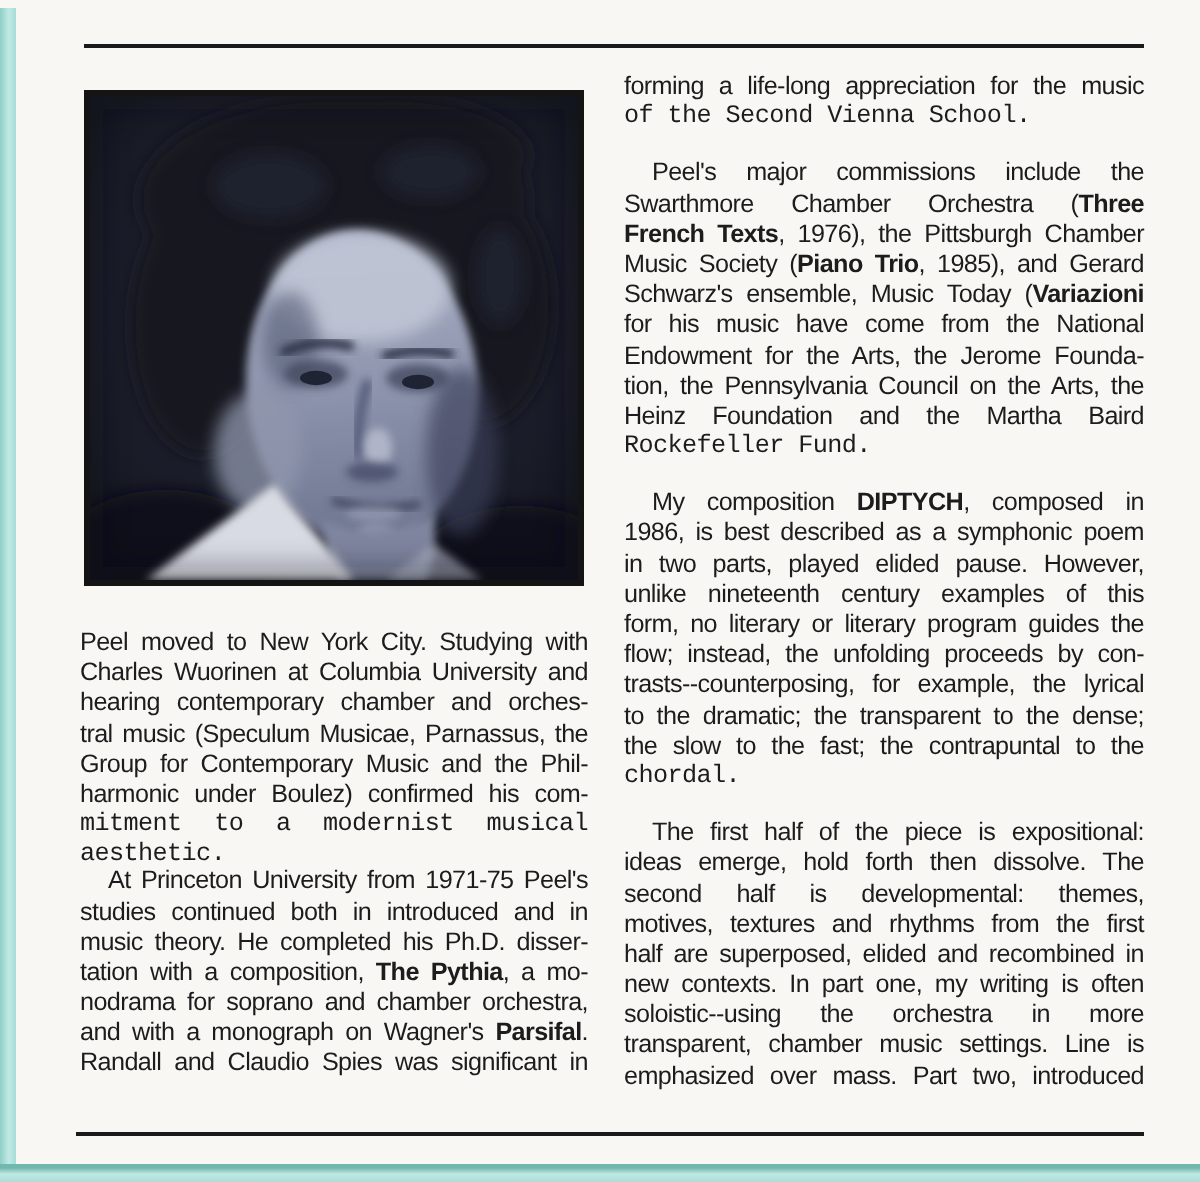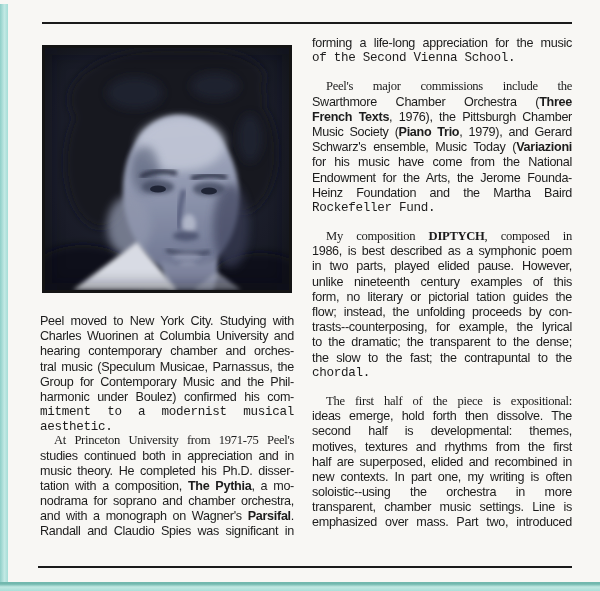--- a/index.html
+++ b/index.html
@@ -12,21 +12,21 @@
   .top-rule{position:absolute;left:42px;top:22px;width:530px;height:2px;background:#1a1a1a;}
   .bottom-rule{position:absolute;left:38px;top:566px;width:534px;height:2px;background:#1a1a1a;}
   .photo{position:absolute;left:42px;top:45px;width:250px;height:248px;
         border:3px solid #141414;box-sizing:border-box;background:#14151d;}
   .photo svg{display:block;width:100%;height:100%;}
   .col{position:absolute;color:#1c1c1c;font-size:12.6px;letter-spacing:-0.3px;}
   .col-left{left:40px;top:314px;width:254px;}
   .col-right{left:312px;top:36px;width:260px;}
   .line{line-height:15.2px;height:15.2px;text-align:justify;text-align-last:justify;white-space:normal;}
   .line.last{text-align-last:left;font-family:Liberation Mono, monospace;}
-  .line.indent{padding-left:14px;font-family:Liberation Serif, serif;}
+  .line.indent{padding-left:14px;}
   .para + .para{margin-top:13px;}
   .line b{font-weight:700;}
 </style>
 </head>
 <body>
 
 <div class="page">
   <div class="left-strip"></div>
   <div class="bottom-strip"></div>
   <div class="top-rule"></div>
@@ -114,50 +114,51 @@
         <div class="line"><span>Peel moved to New York City. Studying with</span></div>
         <div class="line"><span>Charles Wuorinen at Columbia University and</span></div>
         <div class="line"><span>hearing contemporary chamber and orches-</span></div>
         <div class="line"><span>tral music (Speculum Musicae, Parnassus, the</span></div>
         <div class="line"><span>Group for Contemporary Music and the Phil-</span></div>
         <div class="line"><span>harmonic under Boulez) confirmed his com-</span></div>
         <div class="line last"><span>mitment to a modernist musical aesthetic.</span></div>
       </div>
       <div class="para">
         <div class="line indent"><span>At Princeton University from 1971-75 Peel's</span></div>
-        <div class="line"><span>studies continued both in appreciation and in</span></div>
+        <div class="line"><span>studies continued both in introduced and in</span></div>
         <div class="line"><span>music theory.  He completed his Ph.D. disser-</span></div>
         <div class="line"><span>tation with a composition, </span><b>The Pythia</b><span>, a mo-</span></div>
         <div class="line"><span>nodrama for soprano and chamber orchestra,</span></div>
         <div class="line"><span>and with a monograph on Wagner's </span><b>Parsifal</b><span>.</span></div>
         <div class="line"><span>Randall and Claudio Spies was significant in</span></div>
       </div>
     </div>
   <div class="col col-right" id="right-column">
       <div class="para">
         <div class="line"><span>forming a life-long appreciation for the music</span></div>
         <div class="line last"><span>of the Second Vienna School.</span></div>
       </div>
       <div class="para">
         <div class="line indent"><span>Peel's major commissions include the</span></div>
         <div class="line"><span>Swarthmore Chamber Orchestra (</span><b>Three</b></div>
         <div class="line"><b>French Texts</b><span>, 1976), the Pittsburgh Chamber</span></div>
-        <div class="line"><span>Music Society (</span><b>Piano Trio</b><span>, 1979), and Gerard</span></div>
+        <div class="line"><span>Music Society (</span><b>Piano Trio</b><span>, 1985), and Gerard</span></div>
         <div class="line"><span>Schwarz's ensemble, Music Today (</span><b>Variazioni</b></div>
         <div class="line"><span>for his music have come from the National</span></div>
         <div class="line"><span>Endowment for the Arts, the Jerome Founda-</span></div>
+        <div class="line"><span>tion, the Pennsylvania Council on the Arts, the</span></div>
         <div class="line"><span>Heinz Foundation and the Martha Baird</span></div>
         <div class="line last"><span>Rockefeller Fund.</span></div>
       </div>
       <div class="para">
         <div class="line indent"><span>My composition </span><b>DIPTYCH</b><span>, composed in</span></div>
         <div class="line"><span>1986, is best described as a symphonic poem</span></div>
         <div class="line"><span>in two parts, played elided pause. However,</span></div>
         <div class="line"><span>unlike nineteenth century examples of this</span></div>
-        <div class="line"><span>form, no literary or pictorial tation guides the</span></div>
+        <div class="line"><span>form, no literary or literary program guides the</span></div>
         <div class="line"><span>flow; instead, the unfolding proceeds by con-</span></div>
         <div class="line"><span>trasts--counterposing, for example, the lyrical</span></div>
         <div class="line"><span>to the dramatic; the transparent to the dense;</span></div>
         <div class="line"><span>the slow to the fast; the contrapuntal to the</span></div>
         <div class="line last"><span>chordal.</span></div>
       </div>
       <div class="para">
         <div class="line indent"><span>The first half of the piece is expositional:</span></div>
         <div class="line"><span>ideas emerge, hold forth then dissolve. The</span></div>
         <div class="line"><span>second half is developmental: themes,</span></div>

